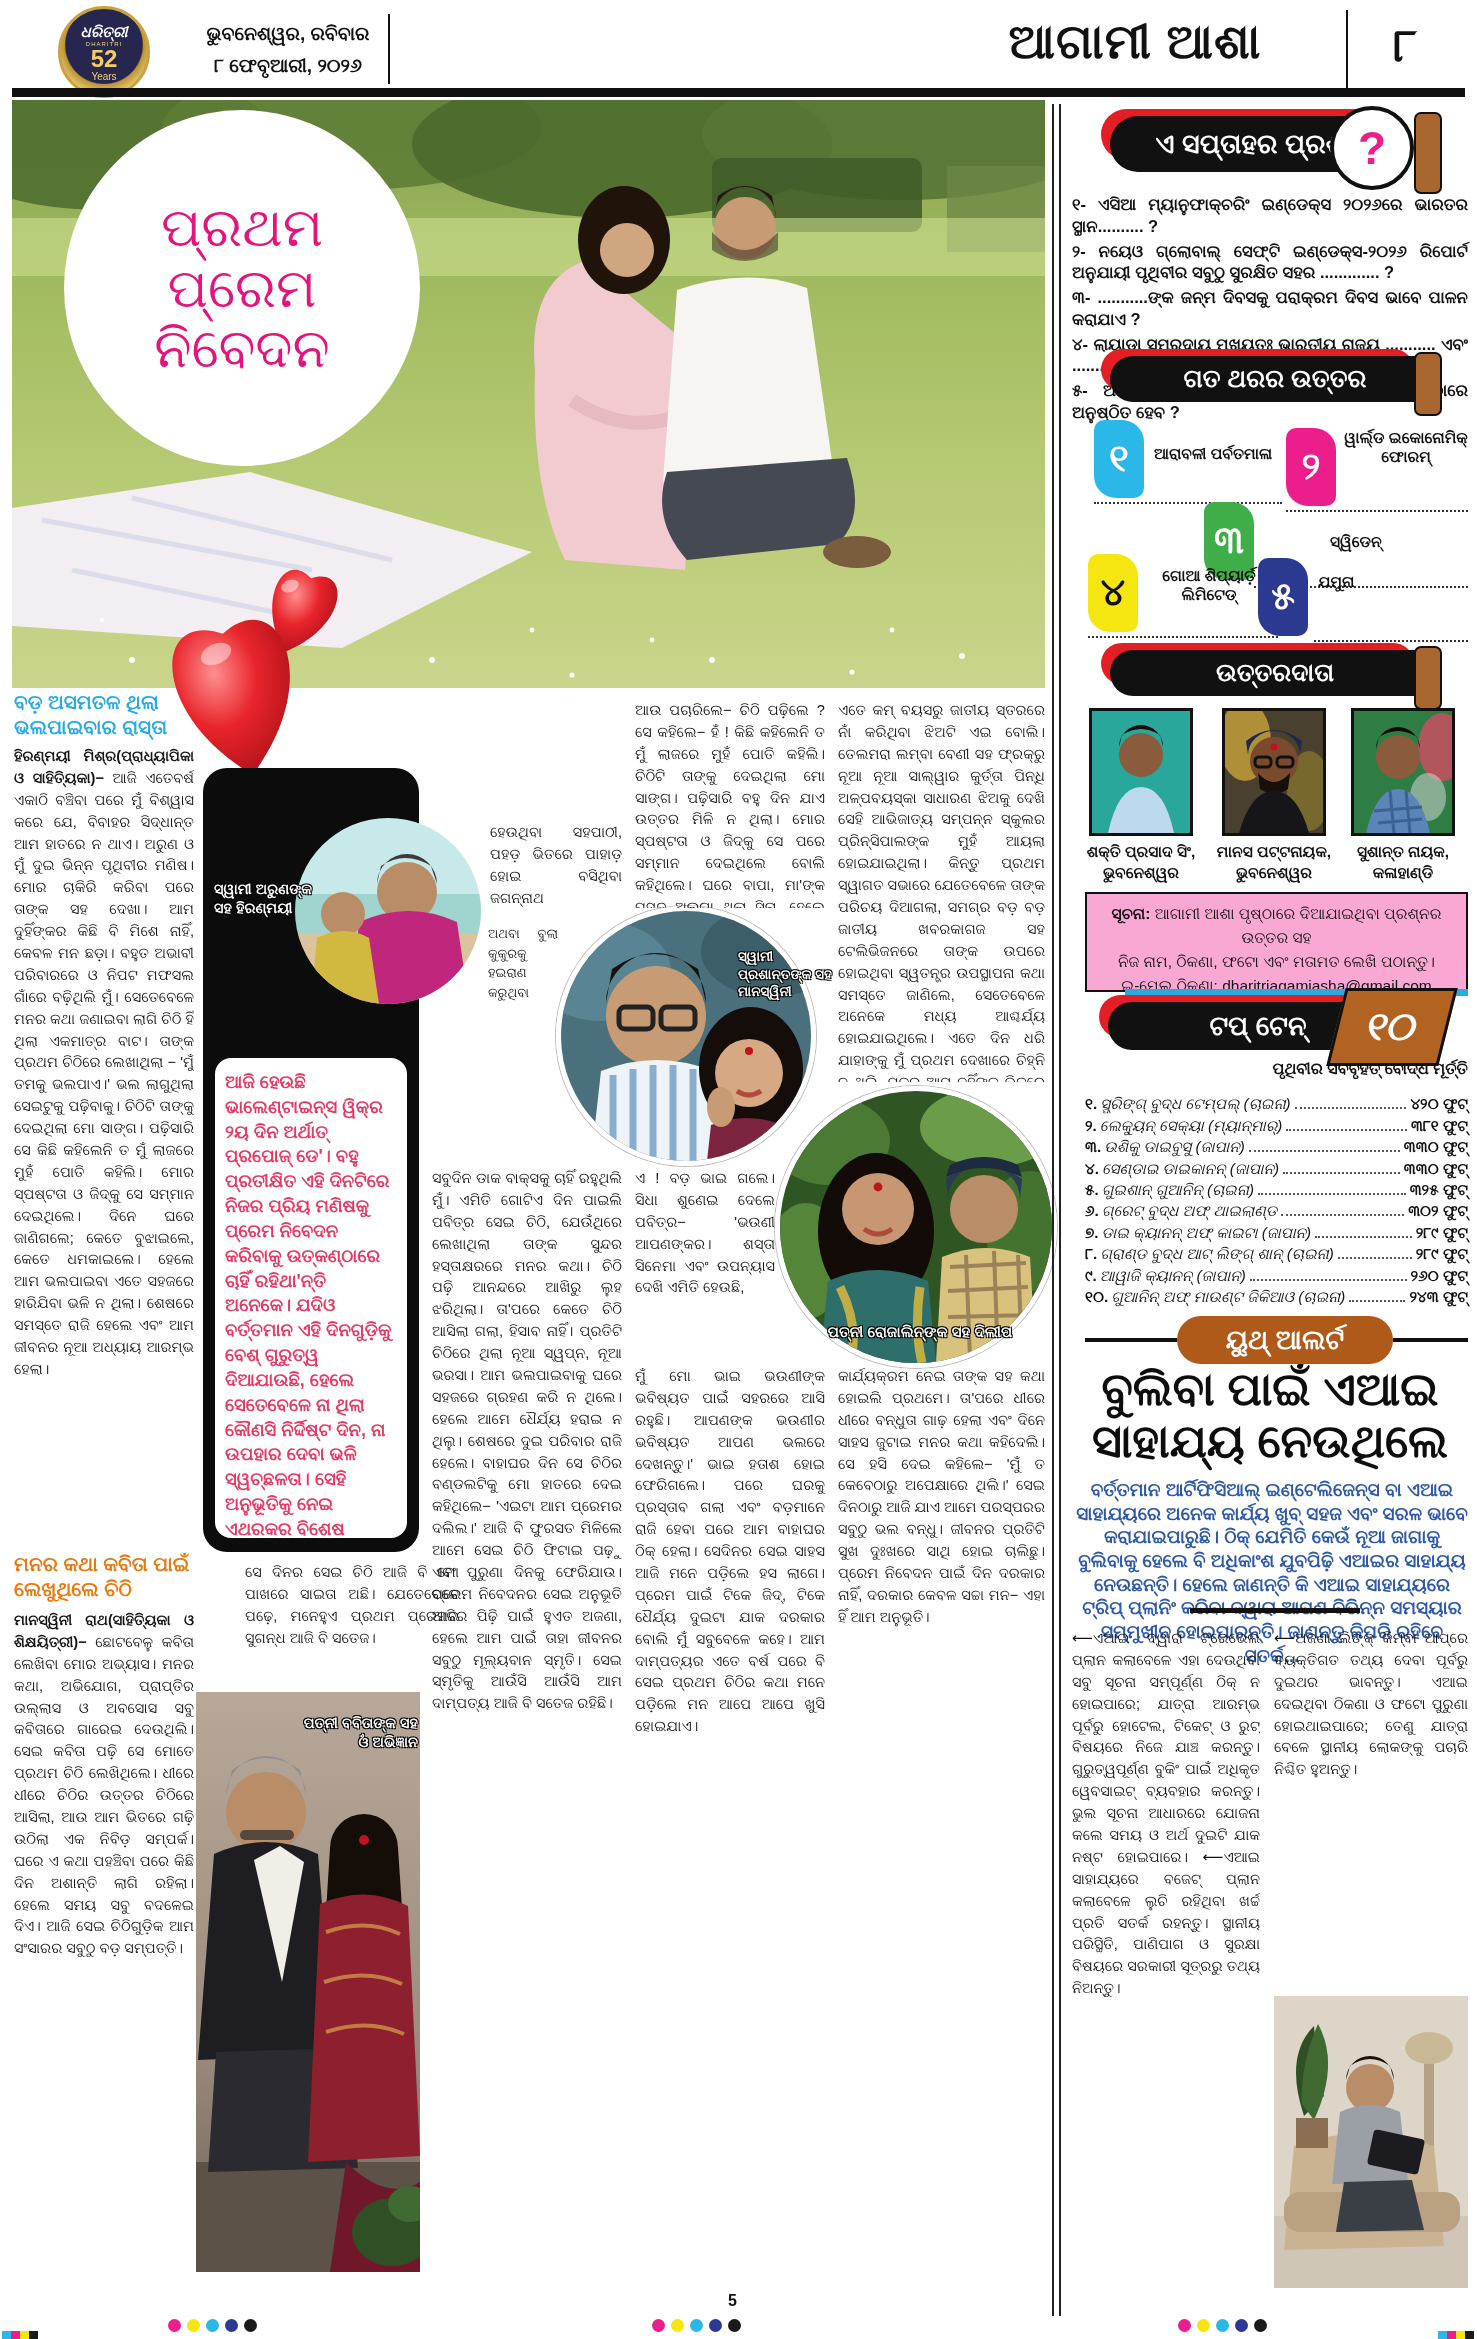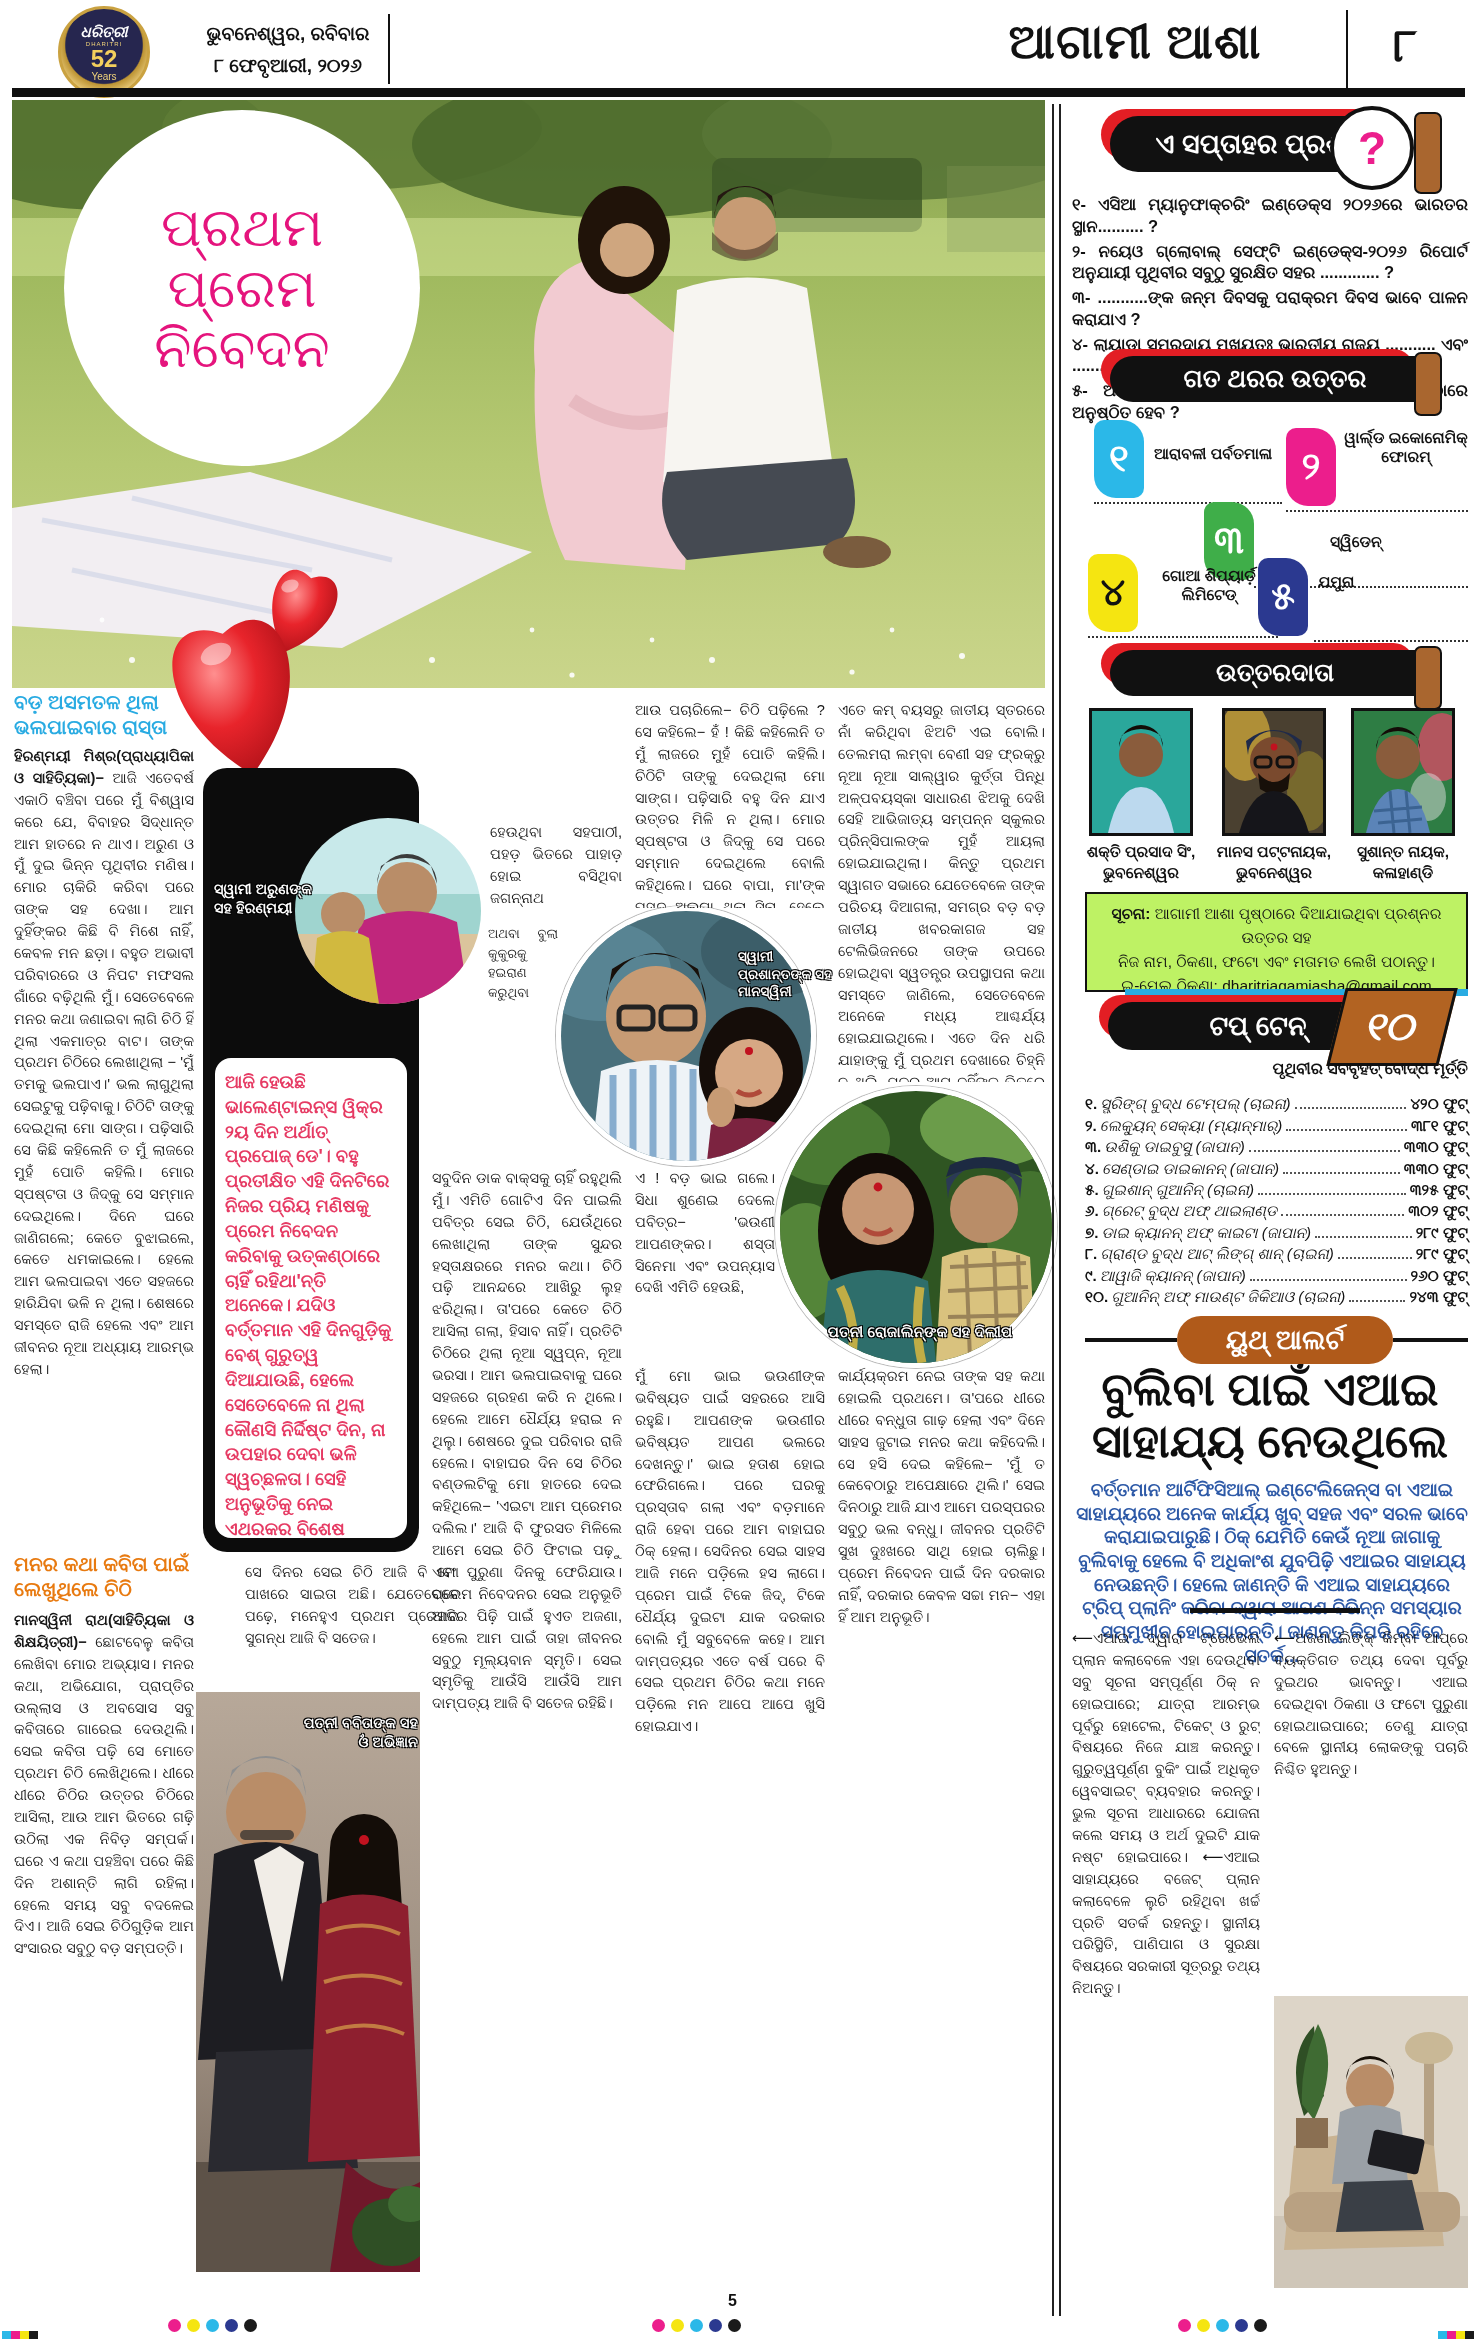--- a/index.html
+++ b/index.html
@@ -50,21 +50,21 @@
          display:flex;align-items:center;justify-content:center;font-size:46px;font-weight:800;color:#ec1e8c;z-index:5;}
   .q{font-size:16.5px;font-weight:600;line-height:1.32;text-align:justify;margin-bottom:3px;}
   .numbox{position:absolute;width:50px;height:78px;display:flex;align-items:center;justify-content:center;
           font-size:38px;font-weight:800;color:#fff;border-radius:10px 22px 10px 22px;}
   .numbox::before{content:"";position:absolute;left:7px;top:-7px;right:-7px;bottom:9px;background:#111;
           border-radius:8px;z-index:-1;}
   .alabel{position:absolute;font-size:15.5px;font-weight:700;line-height:1.25;}
   .dotline{position:absolute;height:0;border-bottom:2.5px dotted #333;}
   .rphoto{position:absolute;width:104px;height:128px;border:3px solid #111;box-sizing:border-box;}
   .rname{position:absolute;text-align:center;font-size:15.5px;font-weight:700;line-height:1.35;}
-  #notice{left:1085px;top:892px;width:383px;height:100px;background:#bef264;border:2px solid #111;
+  #notice{left:1085px;top:892px;width:383px;height:100px;background:#f9a8d4;border:2px solid #111;
           box-sizing:border-box;text-align:center;font-size:15.5px;line-height:1.55;padding-top:8px;}
   #noticebar{left:1125px;top:989px;width:343px;height:7px;background:#29abe2;}
   #ttnum{left:1336px;top:988px;width:106px;height:72px;background:#b26322;border:3px solid #111;
          transform:skewX(-14deg);display:flex;align-items:center;justify-content:center;
          color:#fff;font-size:40px;font-weight:800;z-index:6;}
   #tttitle{left:1080px;top:1060px;width:388px;text-align:right;font-size:16px;font-weight:800;}
   .ttrow{display:flex;align-items:flex-end;font-size:15.2px;font-weight:500;height:21.4px;}
   .ttrank{font-weight:700;margin-right:3px;white-space:nowrap;}
   .ttname{white-space:nowrap;font-style:italic;}
   .ttdots{flex:1;border-bottom:2px dotted #555;margin:0 4px 4px;}

